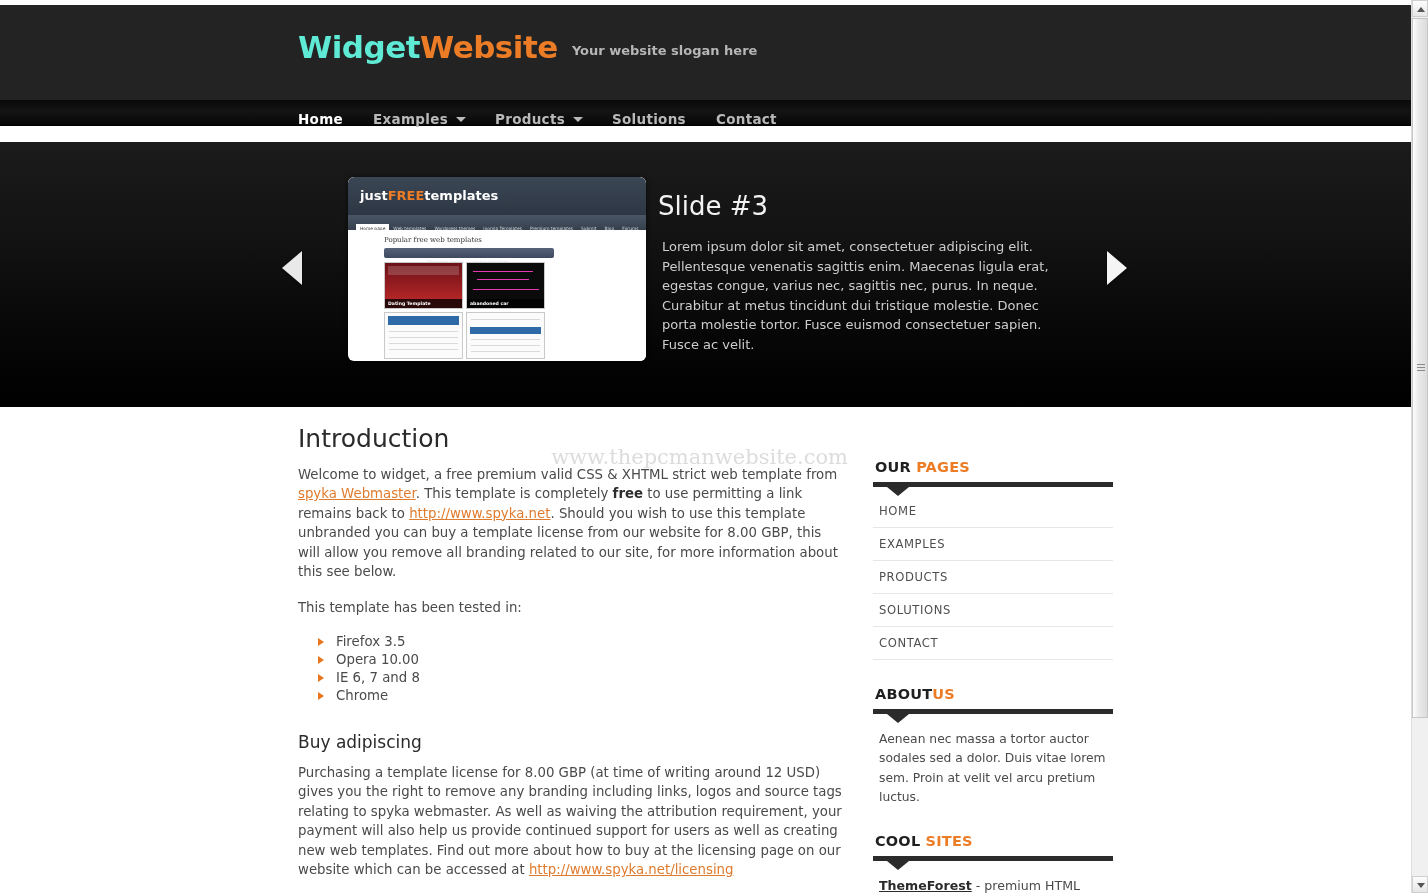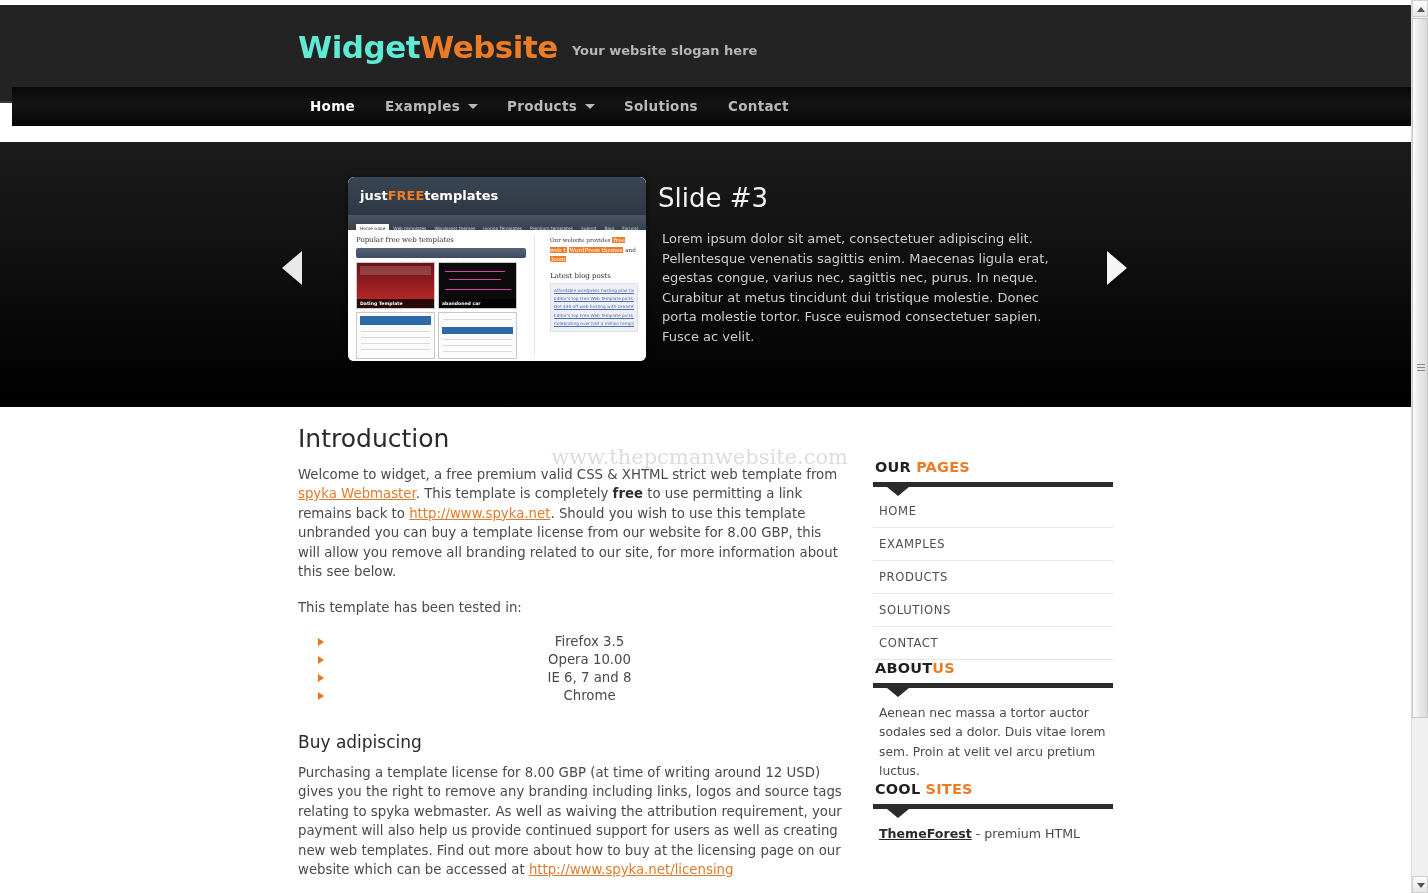--- a/index.html
+++ b/index.html
@@ -105,25 +105,24 @@
   }
   #activebar {
     position: absolute;
     left: 300px; bottom: 0;
     width: 60px; height: 3px;
     background: #ec7c26;
   }
 
   
   #nav {
-    position: absolute; left: 0; top: 87px;
-    width: 1411px; height: 39px;
+    position: absolute; left: 0; top: 100px;
+    width: 1411px; height: 26px;
     background: linear-gradient(to bottom,#090909 0%,#141414 45%,#070707 100%);
     border-bottom: 1px solid #000;
-    margin-left: 12px;
   }
   #navinner {
     width: 815px; margin: 0 auto;
     height: 39px;
   }
   .navitem {
     display: inline-block;
     color: #b9b9b9;
     font-size: 13.5px;
     font-weight: bold;
@@ -223,20 +222,21 @@
   .th-tab.sel {
     background: #ffffff;
     color: #333;
     height: 15px;
   }
   .th-body {
     position: relative;
     height: 131px;
     background: #fff;
     padding: 6px 8px;
+    margin-left: 28px;
   }
   .th-h {
     font-size: 7px; color: #333;
     font-family: "DejaVu Serif","Liberation Serif",serif;
     margin-bottom: 4px;
   }
   .th-left { float: left; width: 170px; }
   .th-subtabs {
     height: 10px;
     background: linear-gradient(to bottom,#55627a,#3e4a5e);
@@ -319,21 +319,21 @@
 
   #slidecontent {
     position: absolute;
     left: 360px; top: 35px;
     width: 420px;
   }
   #slidetitle {
     color: #f2f2f2;
     font-size: 26px;
     font-weight: normal;
-    margin: 8px 0 18px 0;
+    margin: 16px 0 18px 0;
     line-height: 1;
   }
   #slidetext {
     color: #cdcdcd;
     font-size: 13px;
     line-height: 19.5px;
     margin: 4px;
   }
 
   
@@ -390,21 +390,20 @@
     list-style: none;
     margin: 0 0 8px 0;
     padding: 0 0 0 20px;
   }
   ul.browsers li {
     font-size: 13.3px;
     color: #4a4a4a;
     line-height: 18px;
     position: relative;
     padding-left: 18px;
-    text-align: center;
   }
   ul.browsers li::before {
     content: "";
     position: absolute;
     left: 0; top: 5px;
     width: 0; height: 0;
     border-top: 4px solid transparent;
     border-bottom: 4px solid transparent;
     border-left: 6px solid #e8761f;
   }
@@ -446,20 +445,21 @@
   }
   ul.sidelist li a {
     display: block;
     padding: 9px 0 9px 6px;
     font-size: 11.6px;
     color: #4e4e4e;
     text-decoration: none;
     letter-spacing: 0.6px;
   }
   .side-block {
+    margin-top: 26px;
   }
   .side-text {
     font-size: 12.3px;
     color: #4a4a4a;
     line-height: 19.3px;
     margin: 16px 0 0 6px;
   }
   .cool-item {
     font-size: 12.6px;
     color: #4a4a4a;

